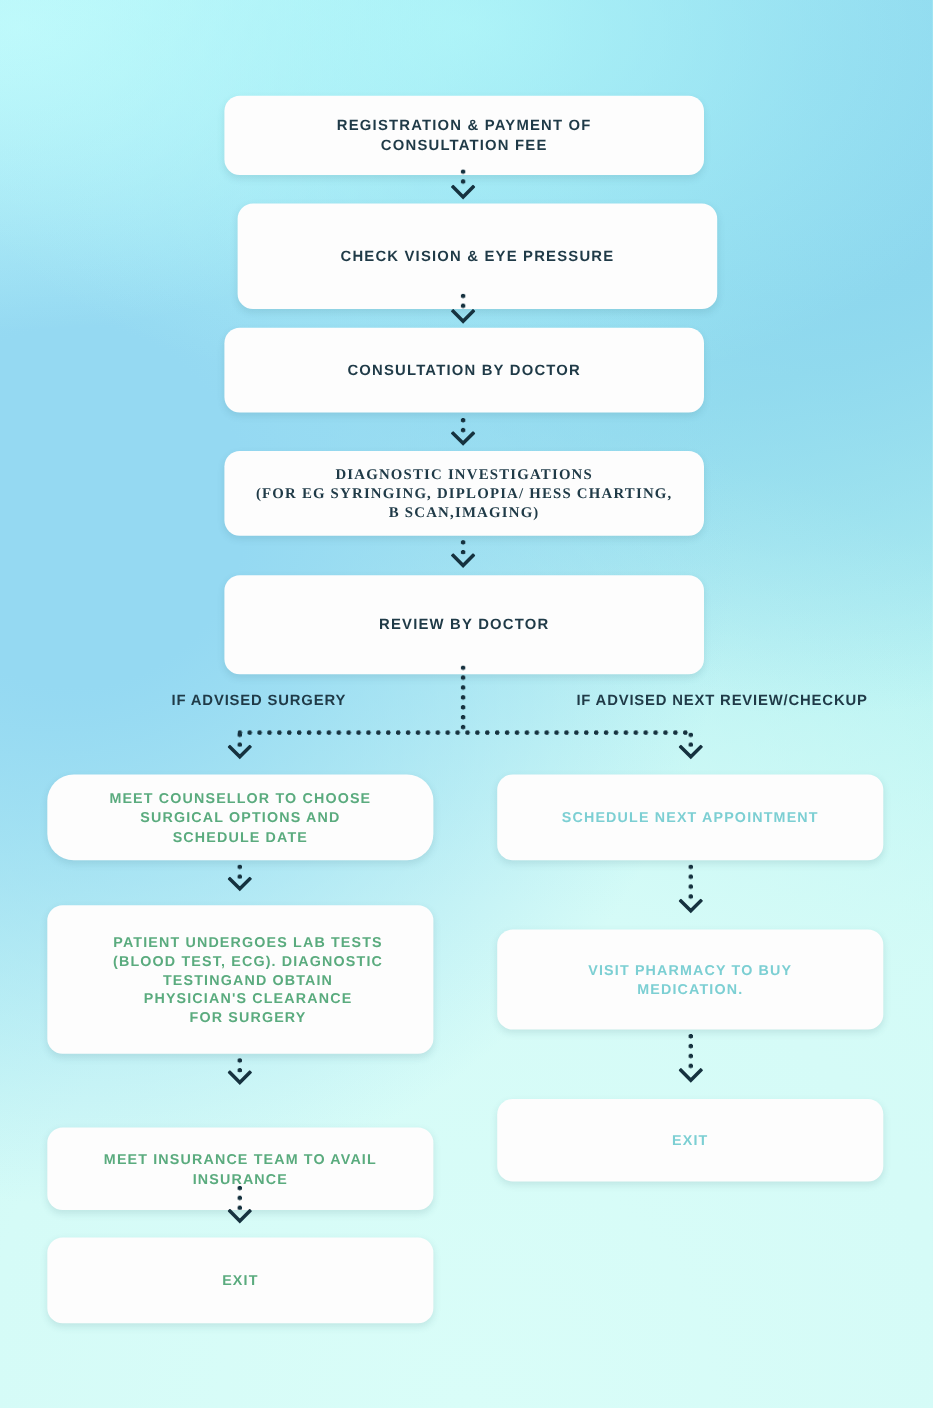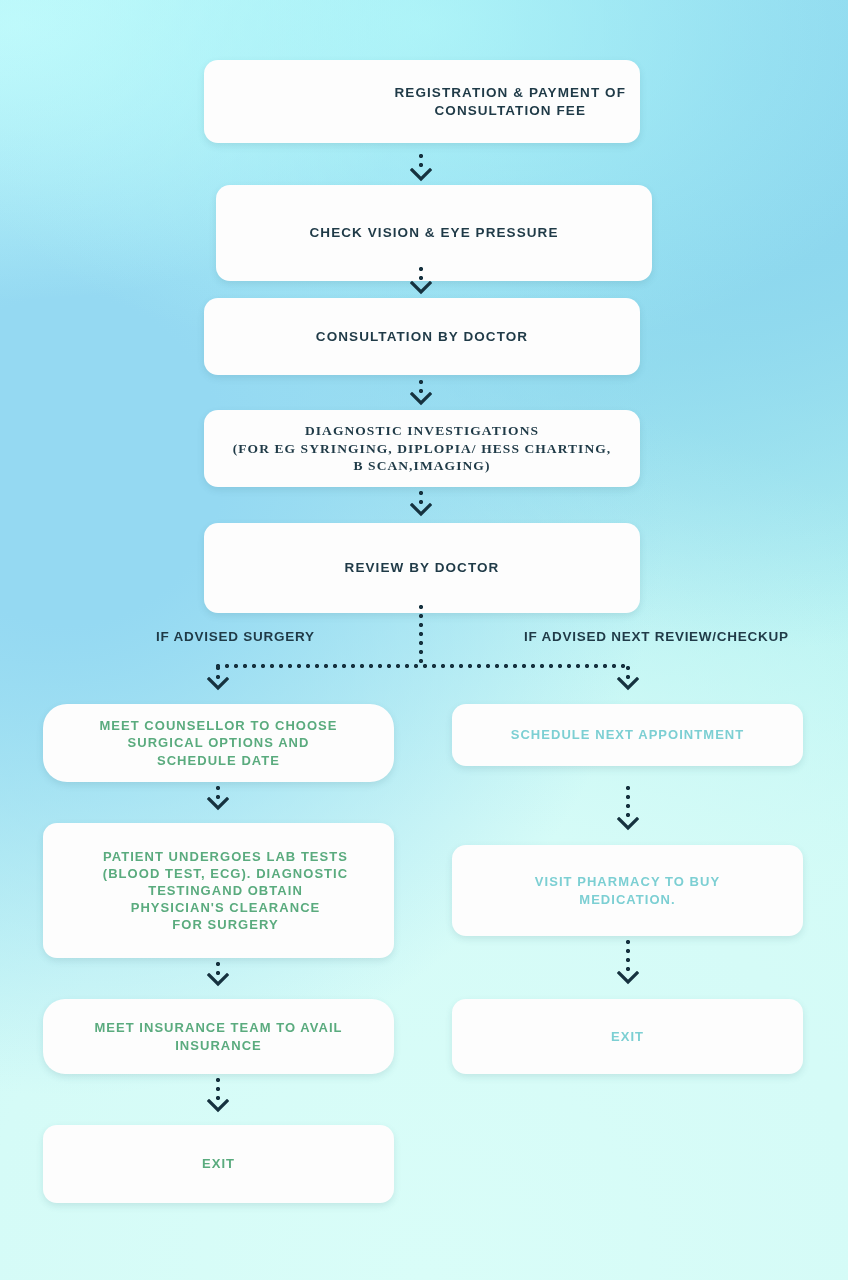--- a/index.html
+++ b/index.html
@@ -95,21 +95,21 @@
     white-space: nowrap;
   }
 </style>
 </head>
 <body>
 
 <div id="canvas">
   <div class="bg-base"></div>
   <div class="bg-soft"></div>
 
-  <div class="node main" style="left:204px; top:60px; width:436px; height:83px;justify-content:flex-end;">
+  <div class="node main" style="left:204px; top:87px; width:436px; height:72px;">
     <span class="txt">REGISTRATION &amp; PAYMENT OF
 CONSULTATION FEE</span>
   </div>
 
   <div class="vline" style="left:419px; top:154px; height:17px;"></div>
   <div class="chev" style="left:410px; top:168px;">
     <svg viewBox="0 0 22 14">
         <path d="M2 2 L11 11 L20 2" fill="none" stroke="#16323f" stroke-width="3.2" stroke-linecap="square"></path>
       </svg>
   </div>
@@ -195,37 +195,37 @@
 FOR SURGERY</span>
   </div>
 
   <div class="vline" style="left:216px; top:962px; height:13px;"></div>
   <div class="chev" style="left:207px; top:973px;">
     <svg viewBox="0 0 22 14">
         <path d="M2 2 L11 11 L20 2" fill="none" stroke="#16323f" stroke-width="3.2" stroke-linecap="square"></path>
       </svg>
   </div>
 
-  <div class="node surgery" style="left:43px; top:999px; width:351px; height:75px;border-radius:22px;">
+  <div class="node surgery" style="left:43px; top:1025px; width:351px; height:75px;">
     <span class="txt">MEET INSURANCE TEAM TO AVAIL
 INSURANCE</span>
   </div>
 
   <div class="vline" style="left:216px; top:1078px; height:22px;"></div>
   <div class="chev" style="left:207px; top:1099px;">
     <svg viewBox="0 0 22 14">
         <path d="M2 2 L11 11 L20 2" fill="none" stroke="#16323f" stroke-width="3.2" stroke-linecap="square"></path>
       </svg>
   </div>
 
   <div class="node surgery" style="left:43px; top:1125px; width:351px; height:78px;">
     <span class="txt">EXIT</span>
   </div>
 
-  <div class="node review" style="left:452px; top:704px; width:351px; height:62px;">
+  <div class="node review" style="left:452px; top:704px; width:351px; height:78px;">
     <span class="txt">SCHEDULE NEXT APPOINTMENT</span>
   </div>
 
   <div class="vline" style="left:626px; top:786px; height:32px;"></div>
   <div class="chev" style="left:617px; top:817px;">
     <svg viewBox="0 0 22 14">
         <path d="M2 2 L11 11 L20 2" fill="none" stroke="#16323f" stroke-width="3.2" stroke-linecap="square"></path>
       </svg>
   </div>
 

